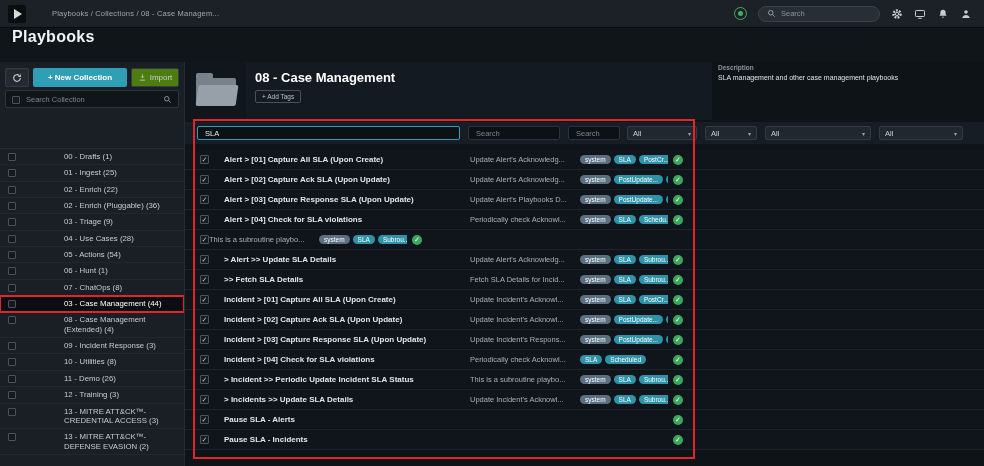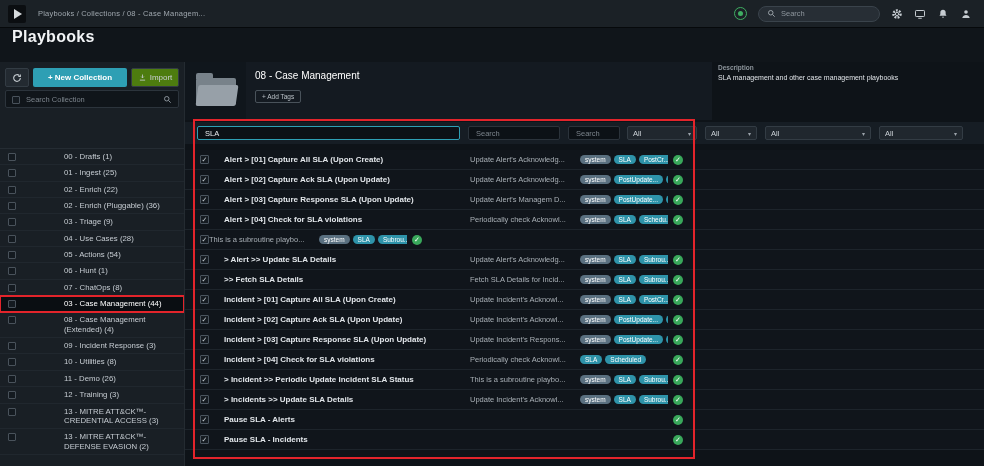--- a/index.html
+++ b/index.html
@@ -8,21 +8,21 @@
     position: relative; width: 984px; height: 466px; overflow: hidden;
     background: #0c1115; font-family: "Liberation Sans", sans-serif;
     color: #c8cdd2;
   }
   
   .topbar { position:absolute; top:0; left:0; right:0; height:28px; background:#1b2126;
             display:flex; align-items:center; border-bottom:1px solid #06090b; z-index:2;}
   .logo { width:18px; height:18px; margin-left:8px; background:#0b0e11; border-radius:2px;
           display:flex; align-items:center; justify-content:center; cursor:pointer; }
   .tri { width:0; height:0; border-left:8px solid #d7dbde; border-top:5px solid transparent; border-bottom:5px solid transparent; margin-left:2px;}
-  .crumb { margin-left:12px; font-size:7.5px; color:#9fa7ae; letter-spacing:.2px; cursor:pointer; }
+  .crumb { margin-left:26px; font-size:7.5px; color:#9fa7ae; letter-spacing:.2px; cursor:pointer; }
   .top-right { margin-left:auto; margin-right:12px; display:flex; align-items:center; gap:11px; }
   .health { width:13px; height:13px; border:1.5px solid #3fae62; border-radius:50%;
             display:flex; align-items:center; justify-content:center; cursor:pointer;}
   .health .dot { width:5px; height:5px; background:#3fae62; border-radius:50%; }
   .gsearch { width:122px; height:16px; border-radius:8px; background:#272e35; border:1px solid #3a434b;
              display:flex; align-items:center; padding:0 8px; gap:5px; cursor:text; }
   .gsearch .ph { font-size:7.5px; color:#8d959c; }
   .mag, .mag2 { width:9px; height:9px; }
   .tic { width:12px; height:12px; cursor:pointer; }
   
@@ -58,21 +58,21 @@
   .citem.annotated { outline:2px solid #e3242b; outline-offset:-1px; position:relative; z-index:3; }
   
   .main { position:absolute; left:185px; top:62px; right:0; bottom:0; background:#0e1318; }
   .chead { position:absolute; left:0; top:0; width:527px; height:58px; background:#141a21; }
   .fpanel { position:absolute; left:0; top:0; width:61px; height:58px; background:#10161c;
             display:flex; align-items:center; justify-content:center; }
   .folder { position:relative; width:40px; height:27px; background:#78828a; border-radius:2px; }
   .ftab { position:absolute; top:-5px; left:0; width:17px; height:6px; background:#78828a; border-radius:2px 2px 0 0; }
   .ffront { position:absolute; left:1px; top:7px; width:40px; height:21px; background:#97a0a8;
             transform:skewX(-8deg); border-radius:2px; }
-  .chead h2 { position:absolute; left:70px; top:8px; font-size:10px; font-weight:400; color:#fff; }
+  .chead h2 { position:absolute; left:70px; top:8px; font-size:13px; font-weight:700; color:#fff; }
   .addtags { position:absolute; left:70px; top:28px; height:13px; padding:0 6px; font-size:6.5px;
              color:#b9c0c6; border:1px solid #49525a; border-radius:2px; background:transparent;
              cursor:pointer; font-family:"Liberation Sans",sans-serif; }
   .desc { position:absolute; left:533px; top:2px; width:260px; }
   .dlabel { font-size:6.5px; font-weight:700; color:#8d959c; }
   .dtext { font-size:7px; color:#dfe3e7; margin-top:2px; line-height:1.3; }
   
   .frow { position:absolute; top:60px; left:0; right:0; height:22px; background:#161d24;
           display:flex; align-items:center; }
   .fi { height:14px; background:#0c1116; border:1px solid #2b333b; border-radius:2px; color:#e7eaed;
@@ -308,21 +308,21 @@
       <span class="rtags">
             <span class="tag tag-gray">system</span>
             <span class="tag tag-teal">PostUpdate...</span>
             <span class="tag tag-teal">SLA</span>
           </span>
       <span class="ractive">✓</span>
     </div>
         <div class="trow">
       <span class="cb">✓</span>
       <span class="rname">Alert &gt; [03] Capture Response SLA (Upon Update)</span>
-      <span class="rdesc">Update Alert's Managem D...</span>
+      <span class="rdesc">Update Alert's Playbooks D...</span>
       <span class="rtags">
             <span class="tag tag-gray">system</span>
             <span class="tag tag-teal">PostUpdate...</span>
             <span class="tag tag-teal">SLA</span>
           </span>
       <span class="ractive">✓</span>
     </div>
         <div class="trow">
       <span class="cb">✓</span>
       <span class="rname">Alert &gt; [04] Check for SLA violations</span>

